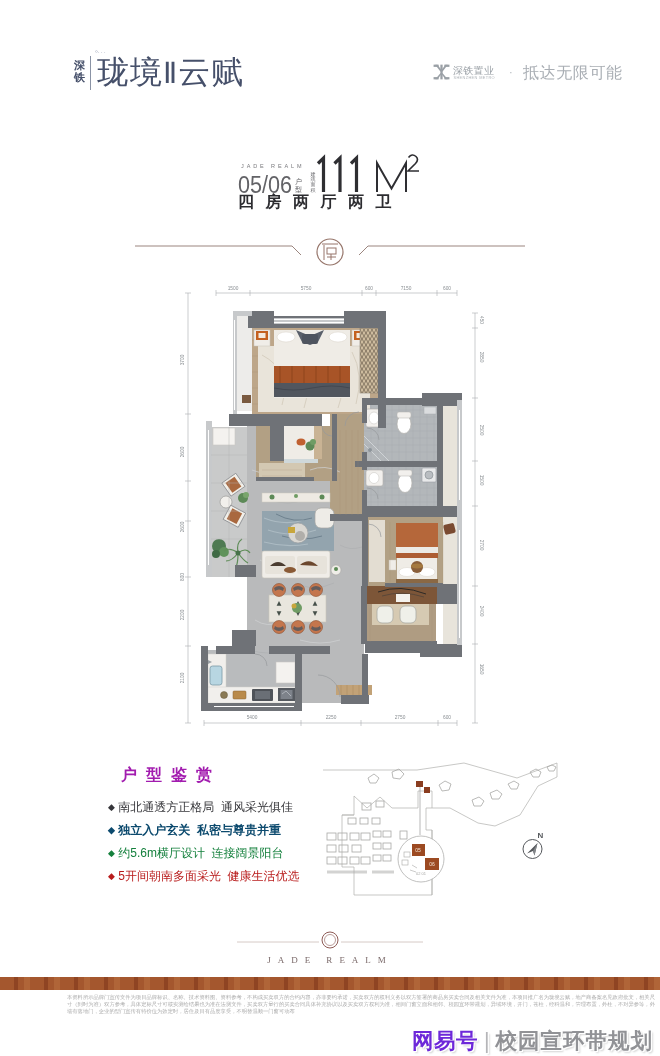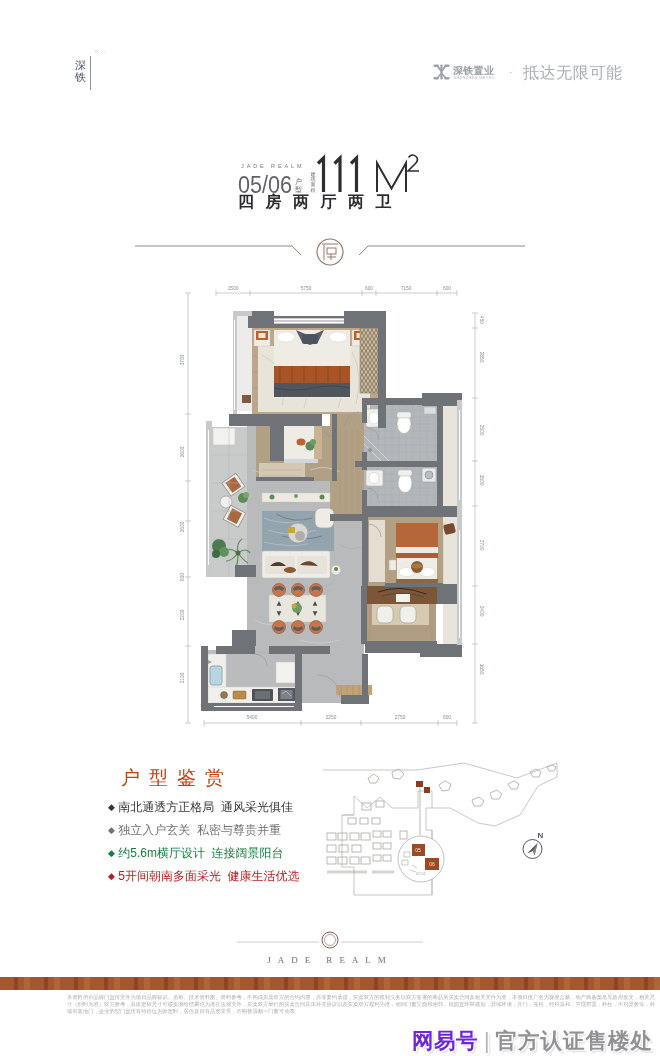--- a/index.html
+++ b/index.html
@@ -4,38 +4,39 @@
 <style>
   html,body{margin:0;padding:0;}
   body{width:660px;height:1056px;position:relative;background:#ffffff;
        font-family:"Liberation Sans",sans-serif;overflow:hidden;}
   .abs{position:absolute;}
 </style>
 </head>
 <body>
 
 <div class="abs" style="left:74px;top:48px;width:220px;height:55px;color:#46506a;">
-  <div class="abs" style="left:0;top:11px;width:13px;font-size:11px;line-height:12px;font-family:'Liberation Serif',serif;font-weight:normal;text-align:center;">深铁</div>
+  <div class="abs" style="left:0;top:11px;width:13px;font-size:11px;line-height:12px;font-family:'Liberation Serif',serif;font-weight:bold;">深铁</div>
   <div class="abs" style="left:16px;top:8px;width:1px;height:34px;background:#8a93a5;"></div>
   <div class="abs" style="left:21px;top:-1px;font-size:8px;color:#7d87a0;">◦<span style="font-size:6px;letter-spacing:1px;">···</span></div>
+  <div class="abs" style="left:23px;top:3px;width:230px;font-size:32px;line-height:42px;font-family:'Liberation Serif',serif;letter-spacing:1px;">珑境<span style="font-size:29px;">Ⅱ</span>云赋</div>
 </div>
 
 <div class="abs" style="left:433px;top:55px;width:230px;height:34px;white-space:nowrap;">
   <svg class="abs" style="left:0;top:8px;" width="17" height="18" viewBox="0 0 30 30">
     <g fill="#9aa0a6">
       <rect x="13" y="2" width="4" height="26"></rect>
       <path d="M13 14 L4 2 L8 2 L15 11.5 L22 2 L26 2 L17 14 Z"></path>
       <path d="M13 17 L4 28 L8 28 L15 18.5 L22 28 L26 28 L17 17 Z"></path>
       <rect x="1" y="2" width="9" height="4"></rect>
         <rect x="20" y="2" width="9" height="4"></rect>
       <rect x="1" y="24" width="9" height="4"></rect>
         <rect x="20" y="24" width="9" height="4"></rect>
     </g>
   </svg>
-  <div class="abs" style="left:20px;top:8.5px;font-size:10px;letter-spacing:0.3px;color:#9aa0a6;font-weight:bold;">深铁置业</div>
+  <div class="abs" style="left:20px;top:8.5px;font-size:10px;letter-spacing:0.3px;color:#9aa0a6;font-weight:normal;">深铁置业</div>
   <div class="abs" style="left:20.5px;top:20px;font-size:3.9px;letter-spacing:0.35px;color:#b0b5ba;">SHENZHEN METRO</div>
   <div class="abs" style="left:76px;top:11px;font-size:11px;color:#b3b8bd;">·</div>
   <div class="abs" style="left:90px;top:8px;font-size:16px;letter-spacing:0.6px;color:#a9aeb4;">抵达无限可能</div>
 </div>
 
 <div class="abs" style="left:236px;top:152px;width:260px;height:80px;color:#323236;">
   <div class="abs" style="left:5px;top:11px;font-size:5.5px;letter-spacing:2.9px;color:#7a7a7e;">JADE REALM</div>
   <div class="abs" style="left:2px;top:19.5px;font-size:23.5px;font-weight:normal;color:#636367;transform:scaleX(0.92);transform-origin:0 0;">05/06</div>
   <div class="abs" style="left:59px;top:26px;width:8px;font-size:7px;line-height:7.5px;color:#636367;">户型</div>
   <div class="abs" style="left:74.5px;top:20px;width:6px;font-size:5px;line-height:5.2px;color:#636367;">建筑面积</div>
@@ -487,25 +488,25 @@
       </g>
   <g transform="rotate(90 480 611)">
         <text x="480" y="611">2400</text>
       </g>
   <g transform="rotate(90 480 669)">
         <text x="480" y="669">1650</text>
       </g>
 </g>
 </svg>
 
-<div class="abs" style="left:121px;top:765px;font-size:19px;letter-spacing:9px;color:#c2410c;font-weight:normal;">户型鉴赏</div>
+<div class="abs" style="left:121px;top:765px;font-size:16px;letter-spacing:9px;color:#a21caf;font-weight:bold;">户型鉴赏</div>
 
 <div class="abs" style="left:108px;top:799px;font-size:12px;color:#36363a;"><span style="font-size:9px;vertical-align:1px;">◆</span> 南北通透方正格局&nbsp; 通风采光俱佳</div>
 
-<div class="abs" style="left:108px;top:822px;font-size:12px;color:#737373;"><span style="font-size:9px;vertical-align:1px;">◆</span> 独立入户玄关&nbsp; 私密与尊贵并重</div>
+<div class="abs" style="left:108px;top:822px;font-size:12px;color:#0c4a6e;font-weight:bold;"><span style="font-size:9px;vertical-align:1px;">◆</span> 独立入户玄关&nbsp; 私密与尊贵并重</div>
 
 <div class="abs" style="left:108px;top:845px;font-size:12px;color:#15803d;"><span style="font-size:9px;vertical-align:1px;">◆</span> 约5.6m横厅设计&nbsp; 连接阔景阳台</div>
 
 <div class="abs" style="left:108px;top:868px;font-size:12px;color:#b91c1c;"><span style="font-size:9px;vertical-align:1px;">◆</span> 5开间朝南多面采光&nbsp; 健康生活优选</div>
 
 <svg class="abs" style="left:320px;top:760px;" width="240" height="145" viewBox="0 0 240 145" fill="none">
 
   <path d="M3 10 L97 10 L144 3 L197 18 L237 3 L237 17 L218 26 L200 55 L175 66 L158 63 L130 48 L112 48 L112 31 L98 31 L98 48 L72 48 L60 37 L47 48 L34 36 L34 55 L22 55 L22 107 L34 107 L34 135 L112 135 L112 70 L106 70 L106 48 L112 48" stroke="#b0b0ae" stroke-width="0.7"></path>
   <path d="M22 55 L34 55 M112 135 L112 70" stroke="#b0b0ae" stroke-width="0.7"></path>
 
@@ -585,13 +586,13 @@
   <circle cx="330" cy="35" r="5.5" fill="none" stroke="#8d5a55" stroke-width="0.6"></circle>
   <text x="330" y="58" text-anchor="middle" font-size="9" letter-spacing="7" fill="#7b6a6a" font-family="Liberation Serif">JADE REALM</text>
 </svg>
 
 <div class="abs" style="left:0;top:977px;width:660px;height:13px;background:#a4572e;background-image:repeating-linear-gradient(90deg,#a4572e 0 14px,#8f4423 14px 18px,#a4572e 18px 24px,#b06538 24px 30px);"></div>
 
 <div class="abs" style="left:67px;top:994px;width:588px;font-size:5.3px;line-height:7px;color:#ababab;">
 本资料所示品牌门宣传文件为项目品牌标识、名称、技术资料图、资料参考，不构成买卖双方的合约内容，亦非要约承诺，买卖双方的权利义务以双方签署的商品房买卖合同及相关文件为准，本项目推广名为珑境云赋，地产商备案名见政府批文，相关尺寸（到时为准）双方参考，具体定标尺寸可核实测绘结果也为准在法测文件，买卖双方量行的买卖合同具体补充协议以及买卖双方权利为准，相间门窗立面和相邻、校园宣环带规划，异域环境，开门，苍柱，经科温和，管理布置，外柱，不对异参等，外墙有落地门，企业的型门宣传有特价位为效定时，居住及目有晶度享受，不明替温顺一门窗可动布
 </div>
 
-<div class="abs" style="left:412px;top:1026px;white-space:nowrap;font-size:21.5px;color:#919296;font-weight:bold;text-shadow:1.2px 1.2px 0 #ffffff,-1px -1px 0 #ffffff,2px 2px 2px #d2d2d2;"><span style="letter-spacing:0.5px;color:#6d28d9;">网易号</span><span style="font-weight:normal;color:#b5b5b8;"> | </span><span style="letter-spacing:1px;">官方认证售楼处</span></div>
+<div class="abs" style="left:412px;top:1026px;white-space:nowrap;font-size:21.5px;color:#919296;font-weight:bold;text-shadow:1.2px 1.2px 0 #ffffff,-1px -1px 0 #ffffff,2px 2px 2px #d2d2d2;"><span style="letter-spacing:0.5px;color:#6d28d9;">网易号</span><span style="font-weight:normal;color:#b5b5b8;"> | </span><span style="letter-spacing:1px;">校园宣环带规划</span></div>
 
 </body></html>

